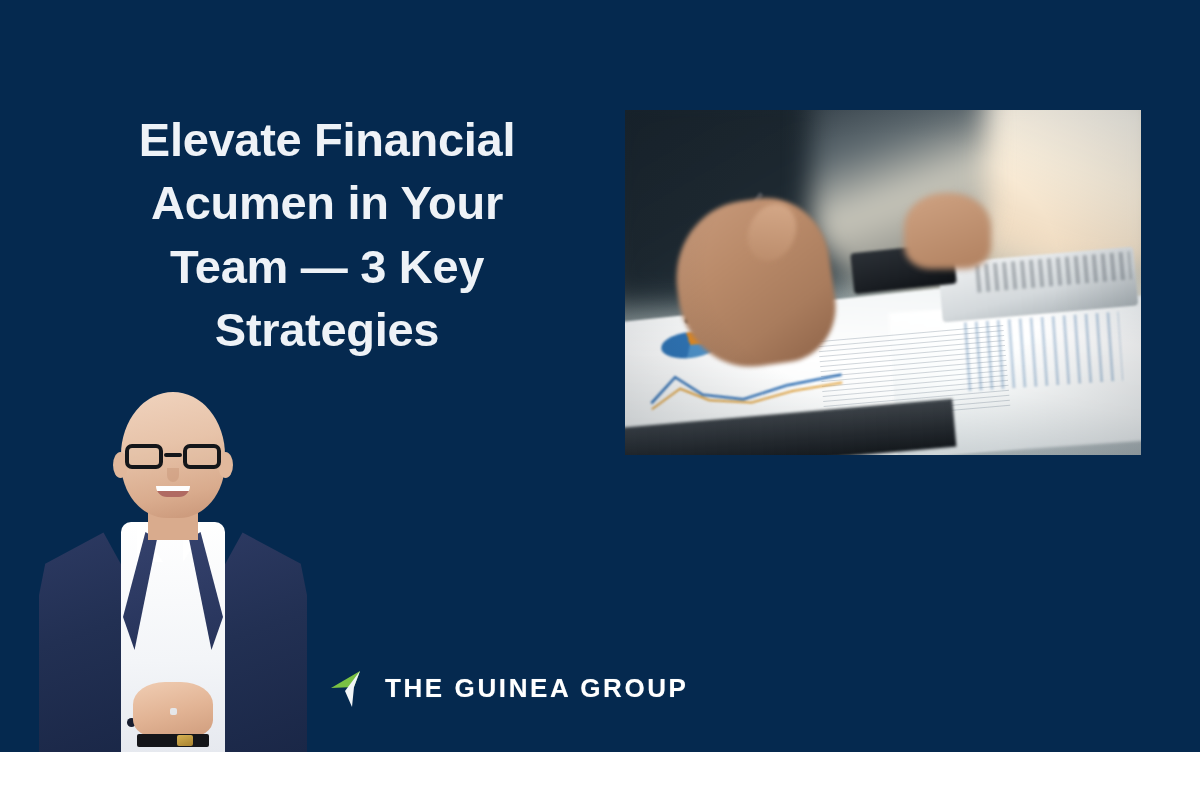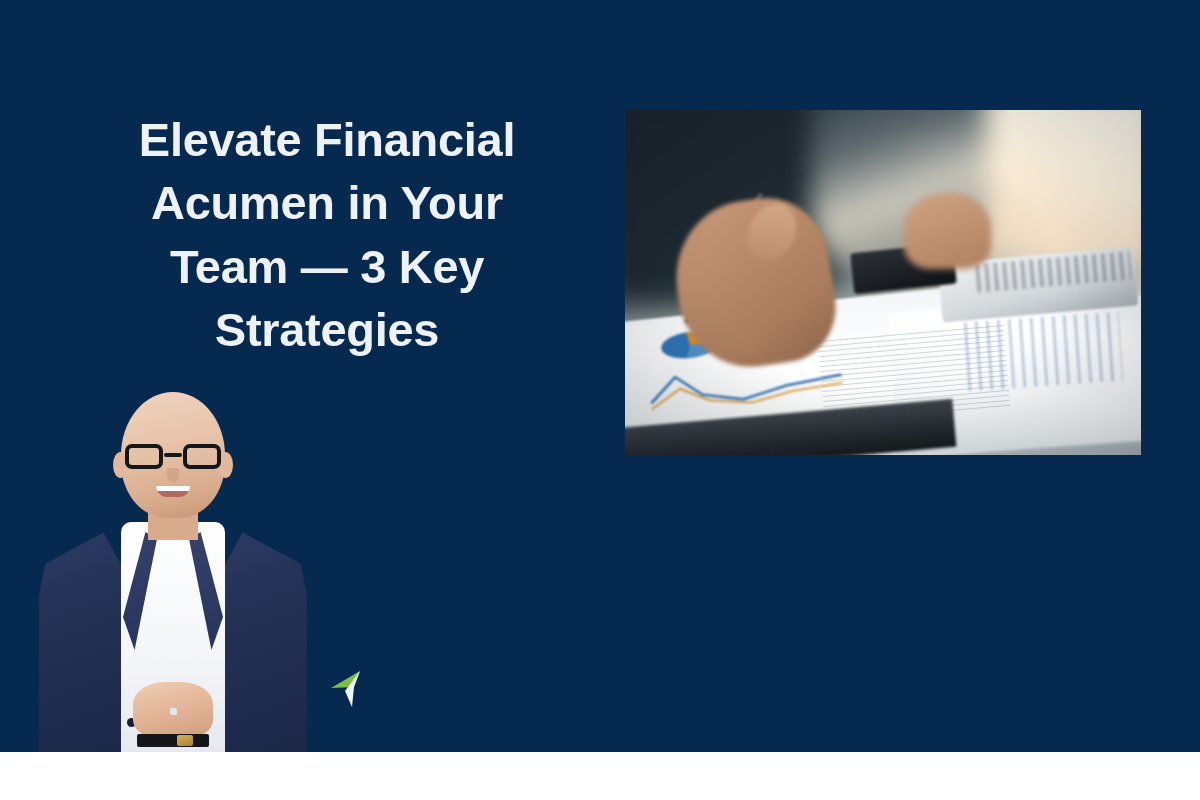--- a/index.html
+++ b/index.html
@@ -487,15 +487,16 @@
     <div class="pt-ring"></div>
     <div class="pt-belt"></div>
     <div class="pt-buckle"></div>
   </div>
 
   <div class="logo">
     <svg class="logo-mark" viewBox="0 0 44 44">
       <polygon points="3,22 32,5 26,21" fill="#7ac143"></polygon>
       <polygon points="32,5 26,21 24,41 17,25" fill="#f2f5f7"></polygon>
     </svg>
+    <span class="logo-text">THE GUINEA GROUP</span>
   </div>
 
 </div>
 
 </body></html>

